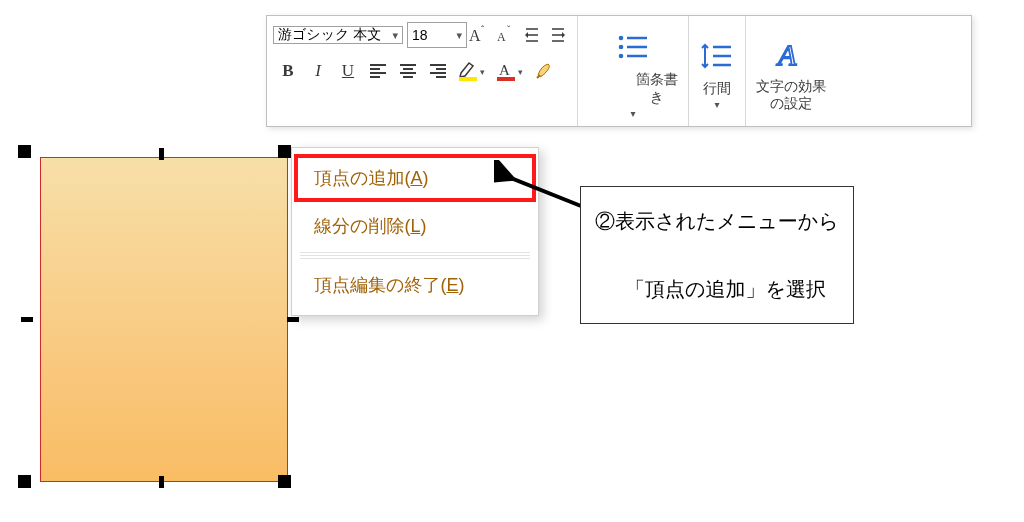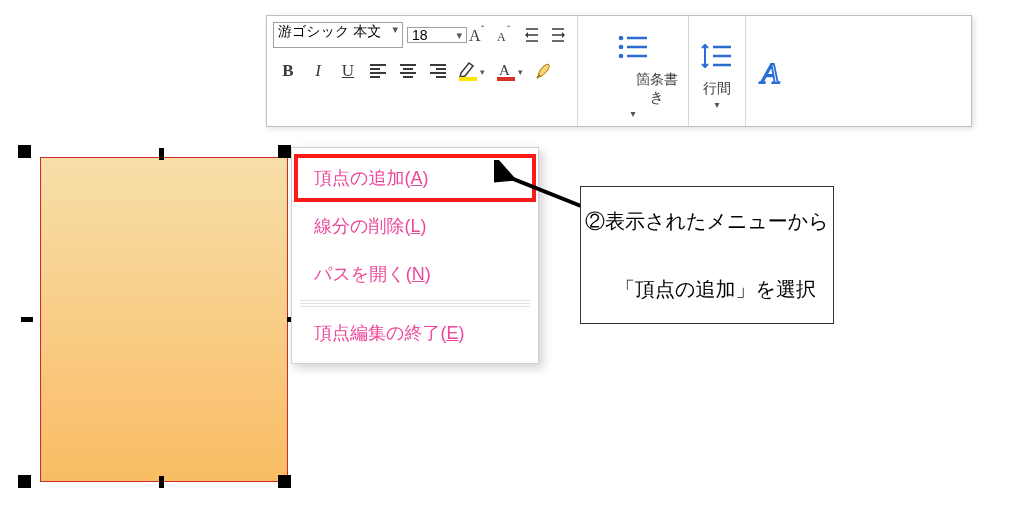--- a/index.html
+++ b/index.html
@@ -21,27 +21,27 @@
       box-shadow: 2px 2px 6px rgba(0,0,0,.12);
     }
     .ribbon-left {
       display: flex; flex-direction: column;
       padding: 4px 6px 6px 6px;
       gap: 6px;
       border-right: 1px solid #d8d8d8;
     }
     .row { display: flex; align-items: center; gap: 0; }
     .font-name {
-      width: 130px; height: 26px; font-size: 14px;
-      border: 1px solid #a0a0a0; display: flex; align-items: flex-start;
+      width: 130px; height: 18px; font-size: 14px;
+      border: 1px solid #a0a0a0; display: flex; align-items: center;
       padding: 0 4px; background: #fff;
     }
     .font-name .dd { margin-left: auto; font-size: 11px; color:#555; }
     .font-size {
-      width: 60px; height: 16px; font-size: 14px;
+      width: 60px; height: 26px; font-size: 14px;
       border: 1px solid #a0a0a0; display: flex; align-items: center;
       padding: 0 4px; margin-left: 4px; background:#fff;
     }
     .font-size .dd { margin-left: auto; font-size: 11px; color:#555;}
     .tbtn {
       width: 30px; height: 30px; display: inline-flex;
       align-items: center; justify-content: center;
       font-size: 17px; color:#3a3a3a;
     }
     .tbtn svg { display:block; }
@@ -97,42 +97,42 @@
       position: absolute;
       left: 291px; top: 147px;
       width: 248px;
       background: #fff;
       border: 1px solid #d0d0d0;
       box-shadow: 4px 4px 10px rgba(0,0,0,.18);
       padding: 6px 2px;
     }
     .ctx-item {
       padding: 12px 20px;
-      font-size: 18px; color:#ec4899;
+      font-size: 18px; color:#a16207;
     }
     .ctx-item.disabled { color:#b8b8b8; }
     .ctx-sep { height:1px; background:#e2e2e2; margin: 2px 6px; }
     .ctx-item.hl {
       outline: 4px solid #ff1a1a;
       outline-offset: -4px;
     }
     .uacc { text-decoration: underline; }
 
     
     .arrow-svg {
       position: absolute;
       left: 494px; top: 160px;
       width: 100px; height: 60px;
       pointer-events: none;
     }
     .callout {
       position: absolute;
       left: 580px; top: 186px;
       border: 1px solid #333;
-      padding: 16px 4px;
+      padding: 16px 14px;
       font-size: 20px;
       line-height: 1.8;
       background: #fff;
     }
   </style>
 </head>
 <body>
 
 <div class="ribbon">
   <div class="ribbon-left">
@@ -254,39 +254,40 @@
     <div class="lbl">行間</div>
     <div class="mini-dd">▾</div>
   </div>
 
   <div class="big-btn">
     <div class="icon-wrap">
       <svg width="36" height="34" viewBox="0 0 36 34">
         <text x="5" y="28" font-size="30" font-style="italic" font-family="serif" fill="none" stroke="#2a6bd4" stroke-width="1.8">A</text>
       </svg>
     </div>
+    <div class="lbl" style="white-space:pre-line;">文字の効果
+の設定</div>
   </div>
 </div>
 
 <div class="shape-wrap">
   <div class="shape-rect"></div>
   <div class="handle h-tl"></div>
   <div class="handle h-tr"></div>
   <div class="handle h-bl"></div>
   <div class="handle h-br"></div>
   <div class="edge e-t"></div>
   <div class="edge e-b"></div>
   <div class="edge e-l"></div>
   <div class="edge e-rr"></div>
 </div>
 
 <div class="ctx" id="ctxmenu">
     <div class="ctx-item hl">頂点の追加(<span class="uacc">A</span>)</div>
     <div class="ctx-item">線分の削除(<span class="uacc">L</span>)</div>
-    <div class="ctx-item">パスを開く(<span class="uacc">N</span>)</div>
     <div class="ctx-sep"></div>
     <div class="ctx-sep"></div>
     <div class="ctx-sep"></div>
     <div class="ctx-item">頂点編集の終了(<span class="uacc">E</span>)</div>
   </div>
 
 <svg class="arrow-svg" viewBox="0 0 100 60">
   <defs>
     <marker id="ah" markerWidth="14" markerHeight="14" refX="3" refY="6" orient="auto">
       <path d="M12 0 L0 6 L12 12 z" fill="#000"></path>

